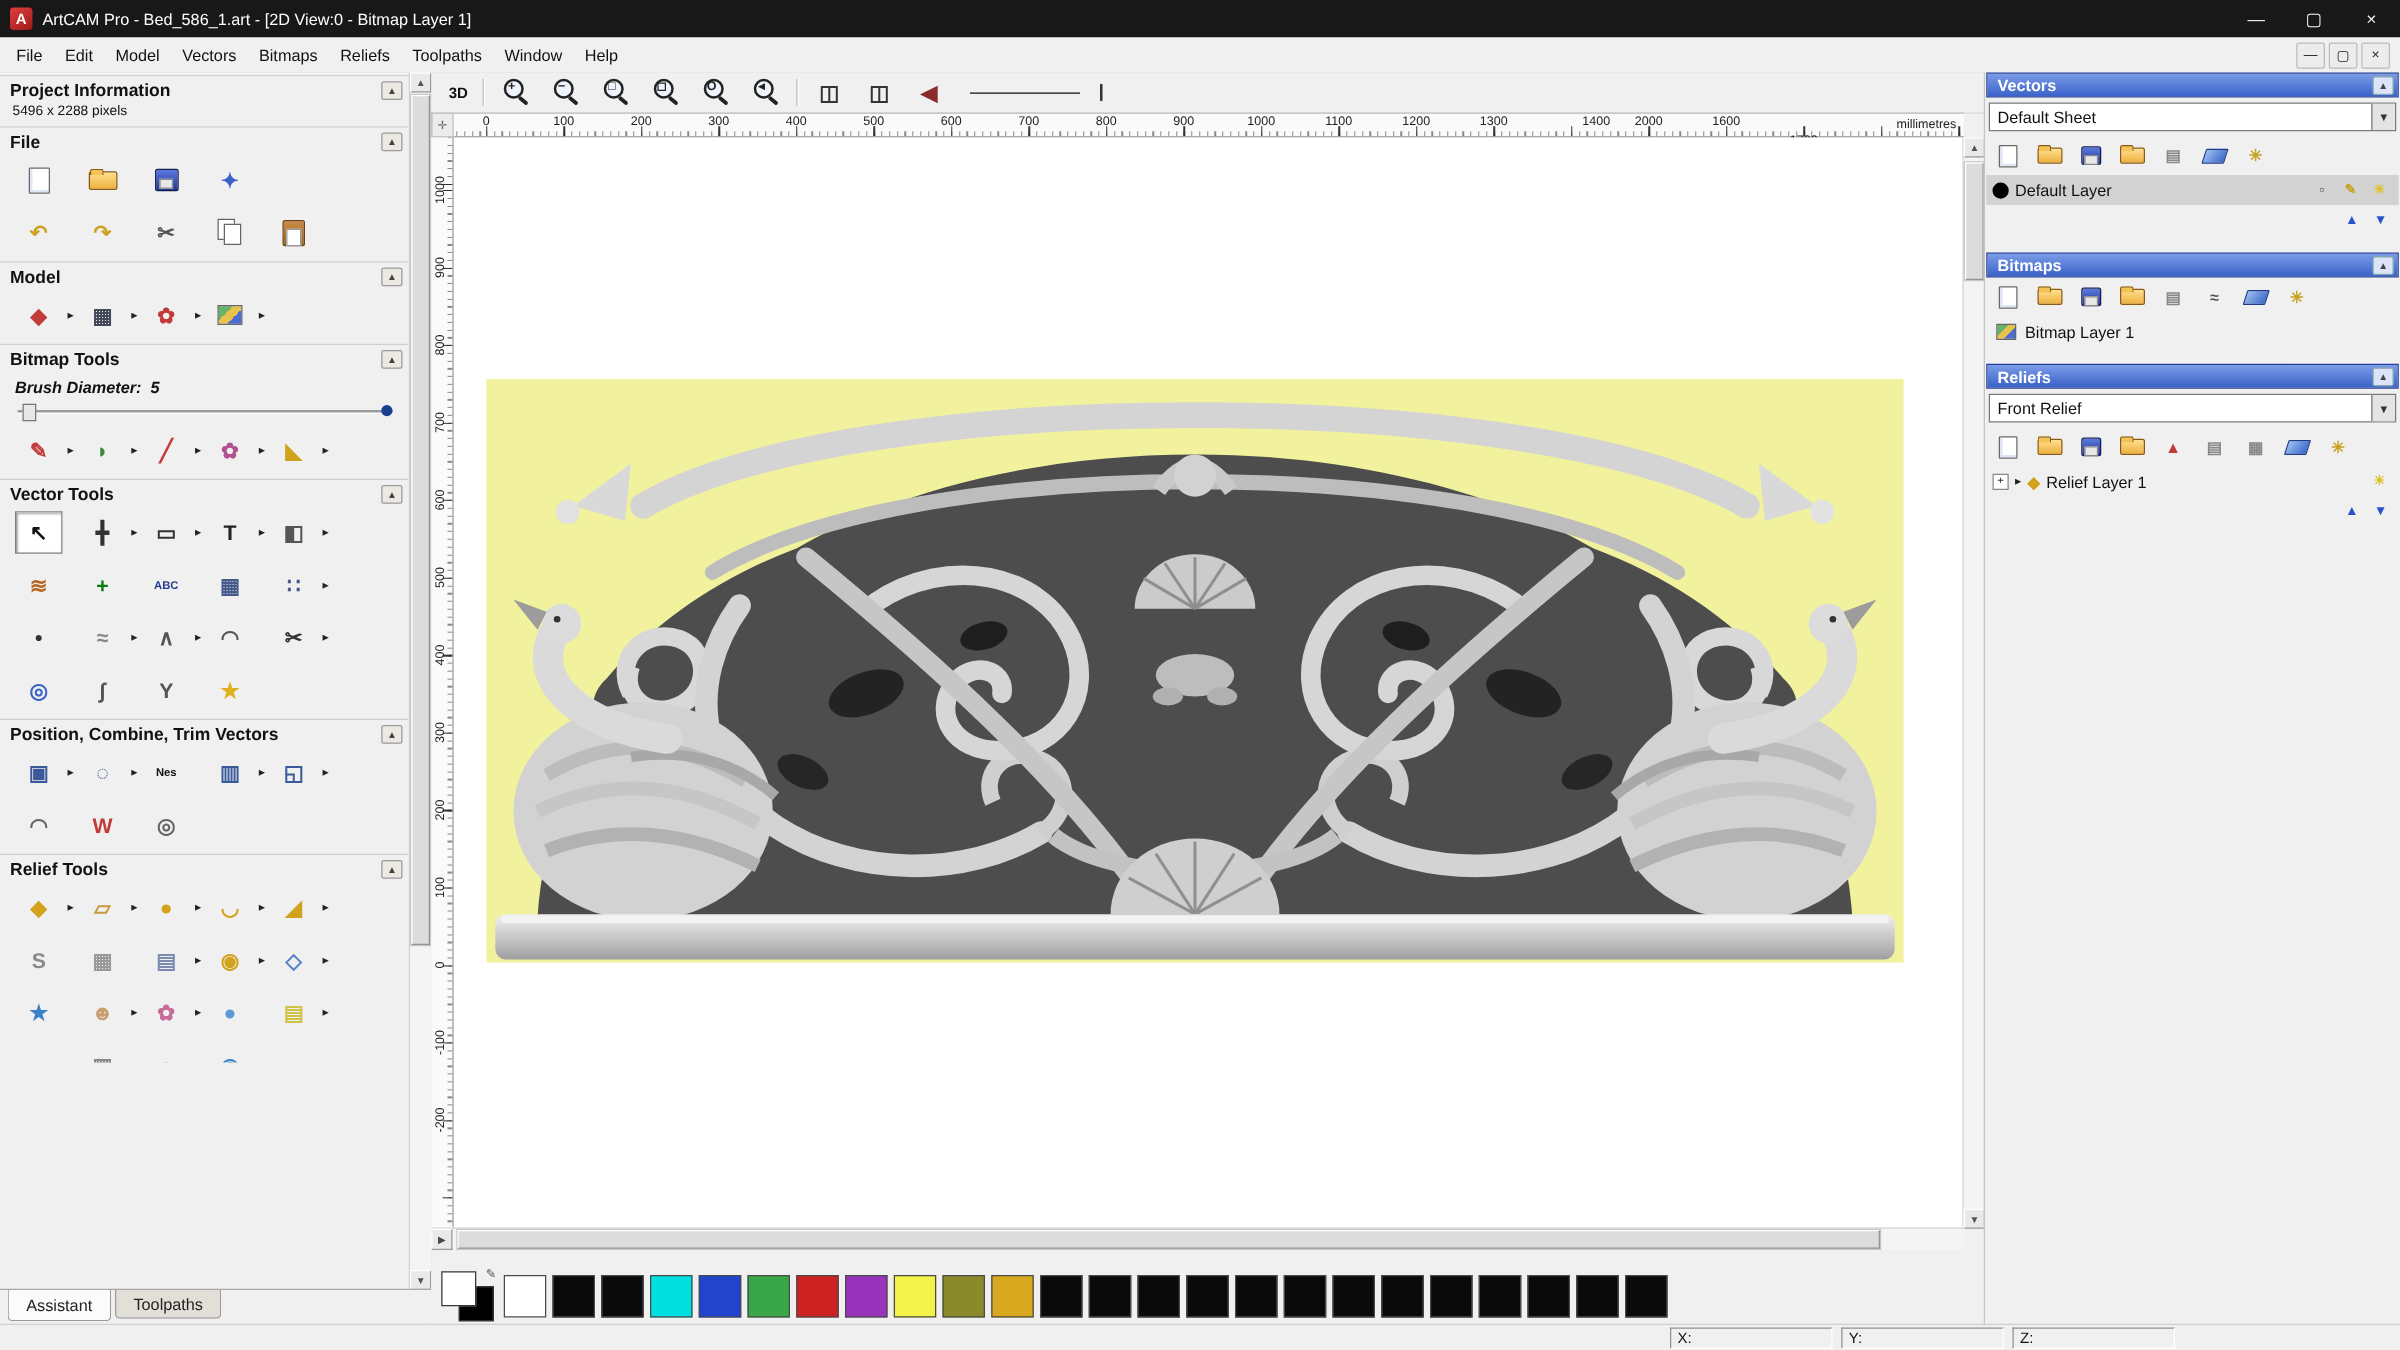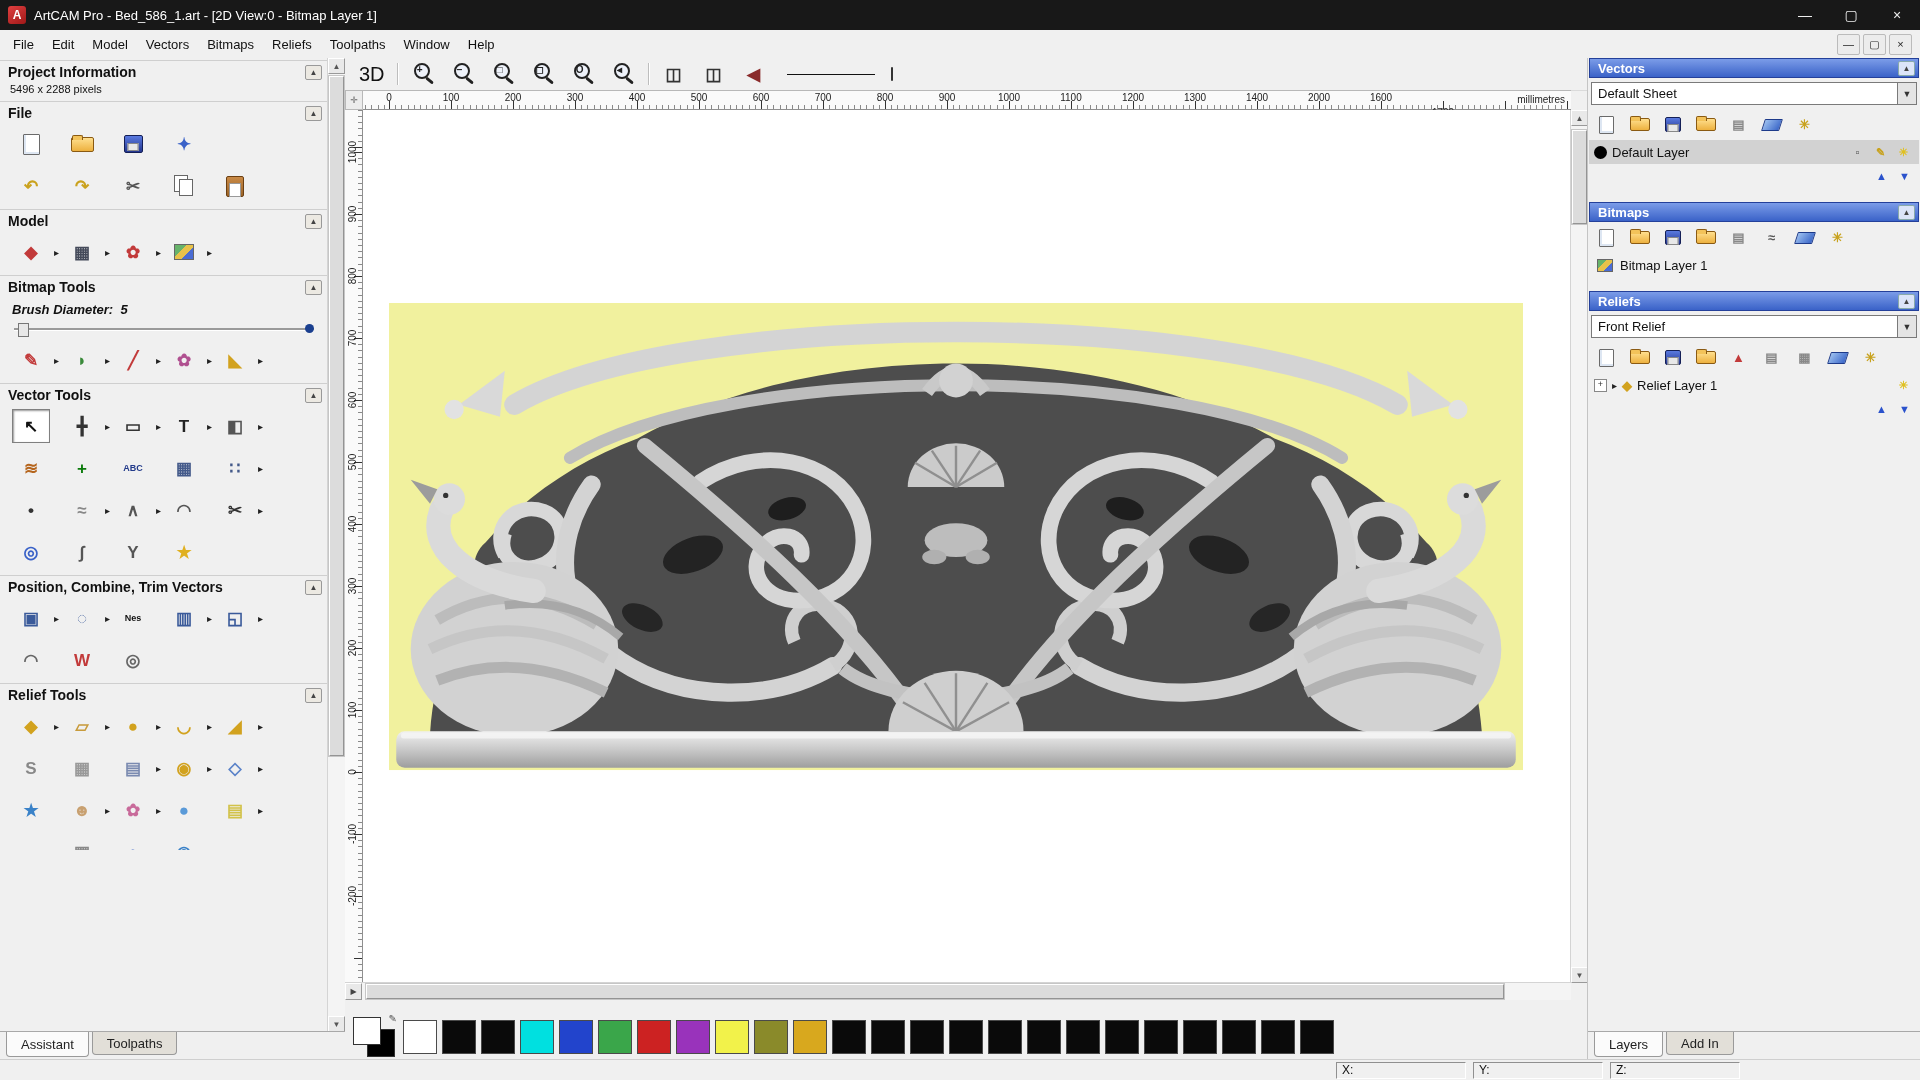--- a/index.html
+++ b/index.html
@@ -98,21 +98,21 @@
             border-left:1px solid #d4d4d4;display:flex;flex-direction:column;}
   .sb-btn{height:16px;width:100%;display:flex;align-items:center;justify-content:center;font-size:8px;
           color:#555;background:#e9e9e9;border:1px solid #fff;border-right-color:#999;border-bottom-color:#999;box-sizing:border-box;}
   .sb-track{flex:1;position:relative;}
   .sb-thumb{position:absolute;left:1px;right:1px;background:#dcdcdc;border:1px solid #fff;
             border-right-color:#949494;border-bottom-color:#949494;box-shadow:0 0 0 1px #c6c6c6;}
   
   .center{position:absolute;top:58px;left:345px;width:1243px;bottom:20px;background:#f0f0f0;}
   .canvas-toolbar{position:absolute;top:0;left:0;right:0;height:32px;display:flex;align-items:center;
                   padding-left:8px;border-bottom:1px solid #dadada;}
-  .btn3d{font-weight:normal;font-size:20px;padding:2px 5px;border:1px solid transparent;}
+  .btn3d{font-weight:bold;font-size:12px;padding:2px 5px;border:1px solid transparent;}
   .tsep{width:1px;height:22px;background:#bdbdbd;margin:0 6px;box-shadow:1px 0 0 #fff;}
   .tool-group{display:flex;align-items:center;gap:2px;}
   .line-widget{width:88px;height:20px;display:flex;align-items:center;margin-left:14px;}
   .line-sample{width:100%;height:1px;background:#111;}
   .line-handle{width:2px;height:14px;background:#333;margin-left:16px;border-radius:1px;}
   .ruler-corner{position:absolute;top:32px;left:0;width:18px;height:20px;background:#ececec;
                 border:1px solid #b8b8b8;box-sizing:border-box;display:flex;align-items:center;
                 justify-content:center;font-size:9px;color:#666;}
   .ruler-top{position:absolute;top:32px;left:18px;right:17px;height:20px;background-color:#fafafa;
              border-top:1px solid #b8b8b8;border-bottom:1px solid #8f8f8f;box-sizing:border-box;
@@ -569,21 +569,21 @@
       <span class="tick-label" style="left: 274px;">400</span>
       <span class="tick-label" style="left: 336px;">500</span>
       <span class="tick-label" style="left: 398px;">600</span>
       <span class="tick-label" style="left: 460px;">700</span>
       <span class="tick-label" style="left: 522px;">800</span>
       <span class="tick-label" style="left: 584px;">900</span>
       <span class="tick-label" style="left: 646px;">1000</span>
       <span class="tick-label" style="left: 708px;">1100</span>
       <span class="tick-label" style="left: 770px;">1200</span>
       <span class="tick-label" style="left: 832px;">1300</span>
-      <span class="tick-label" style="left: 894px;">1400</span>
+      <span class="tick-label" style="left: 914px;">1400</span>
       <span class="tick-label" style="left: 956px;">2000</span>
       <span class="tick-label" style="left: 1018px;">1600</span>
       <span class="tick-label" style="left: 1080px; margin-top: 15px;">1700</span>
     </div>
   <div class="ruler-left">
       <span class="tick-label" style="top: 36px;">1000</span>
       <span class="tick-label" style="top: 98px;">900</span>
       <span class="tick-label" style="top: 160px;">800</span>
       <span class="tick-label" style="top: 222px;">700</span>
       <span class="tick-label" style="top: 284px;">600</span>
@@ -828,24 +828,20 @@
         <div class="icon k-char xs">
           <span class="glyph" style="color: rgb(42, 82, 204);">▲</span>
         </div>
         <div class="icon k-char xs">
           <span class="glyph" style="color: rgb(42, 82, 204);">▼</span>
         </div>
       </div>
   </div>
 
   <div class="r-fill"></div>
-  <div class="tabstrip" style="position:relative;">
-      <div class="tab active">Layers</div>
-      <div class="tab">Add In</div>
-    </div>
 </div>
 
 <div class="statusbar">
   <div class="scell">
       <span>X:</span>
     </div>
   <div class="scell">
       <span>Y:</span>
     </div>
   <div class="scell">

